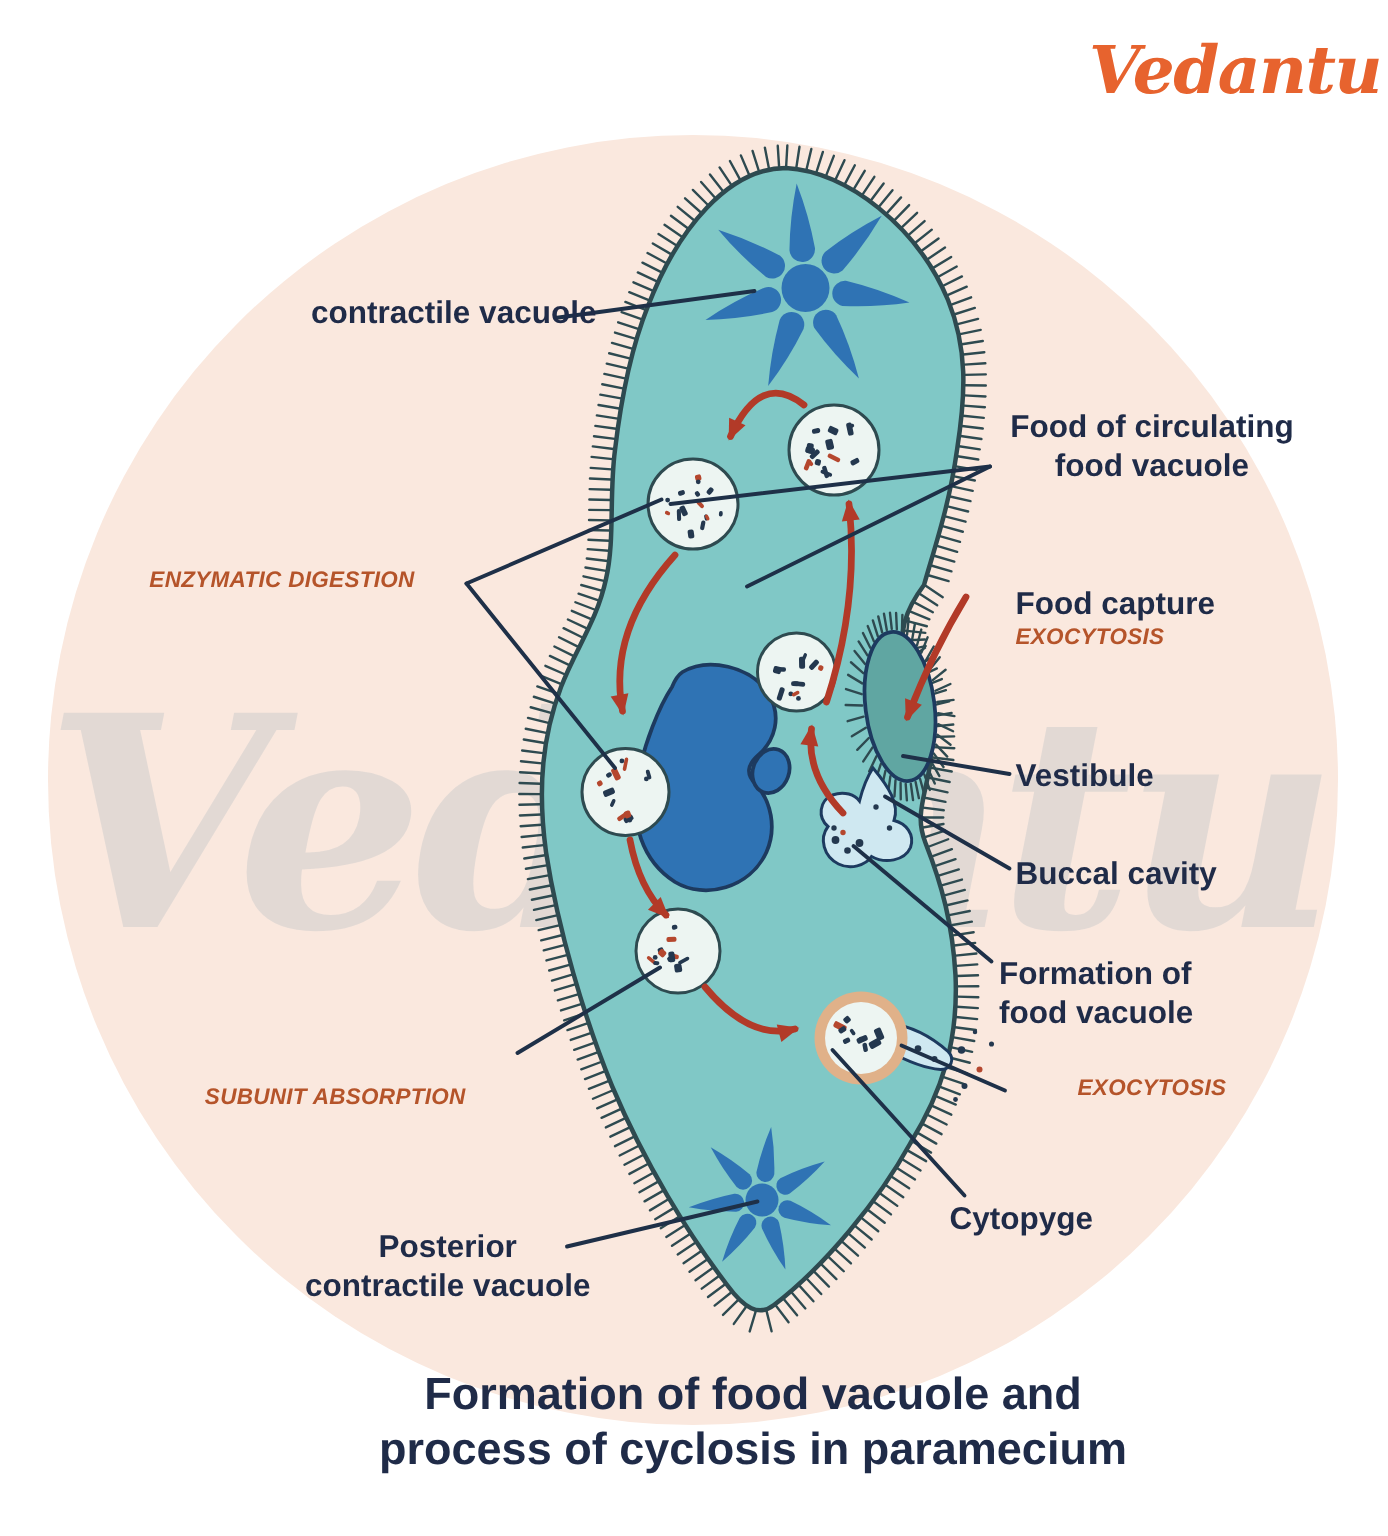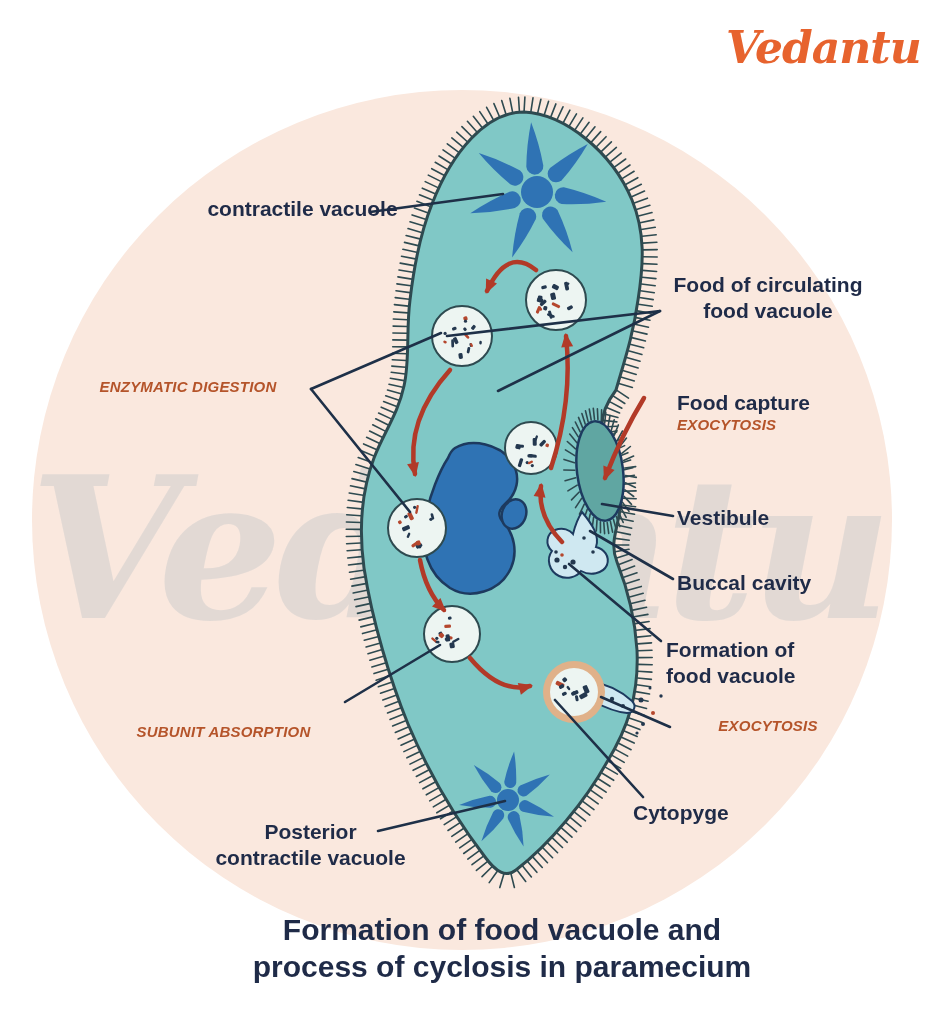--- a/index.html
+++ b/index.html
@@ -636,21 +636,21 @@
   <div class="lbl center" style="left:106px;top:711px;width:235px;margin-top:12px;">
     <div class="orange">SUBUNIT ABSORPTION</div>
   </div>
 
   <div class="lbl center" style="left:662px;top:717px;width:212px;">
     <div class="orange">EXOCYTOSIS</div>
   </div>
 
   <div class="lbl" style="left:633px;top:800px;">Cytopyge</div>
 
-  <div class="lbl center" style="left:203px;top:819px;width:215px;">
+  <div class="lbl center" style="left:191px;top:819px;width:215px;">
     <div>Posterior</div>
     <div>contractile vacuole</div>
   </div>
 
   <div class="title">
     <div>Formation of food vacuole and</div>
     <div>process of cyclosis in paramecium</div>
   </div>
 
   <div class="logo">Vedantu</div>

